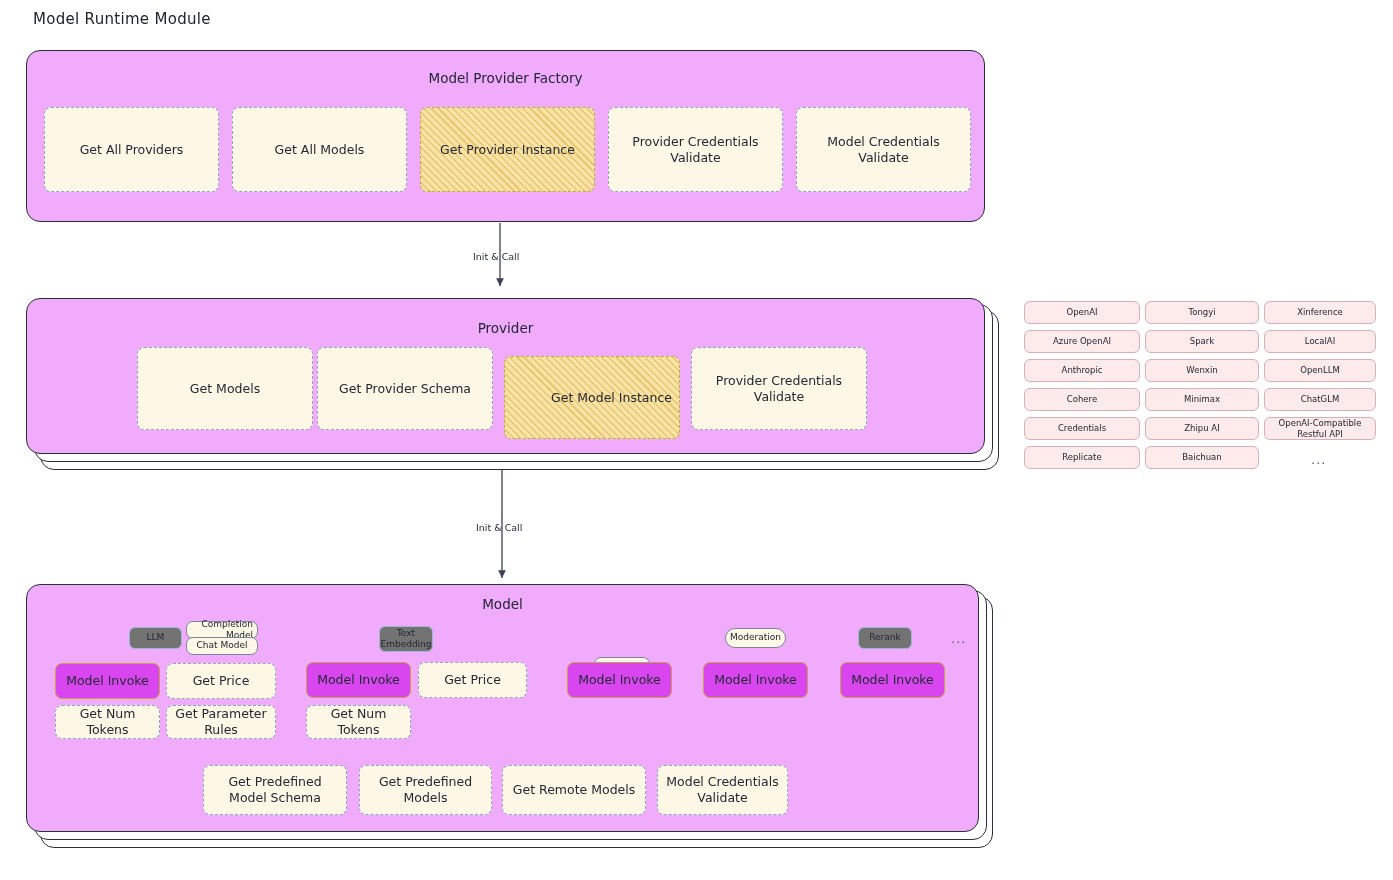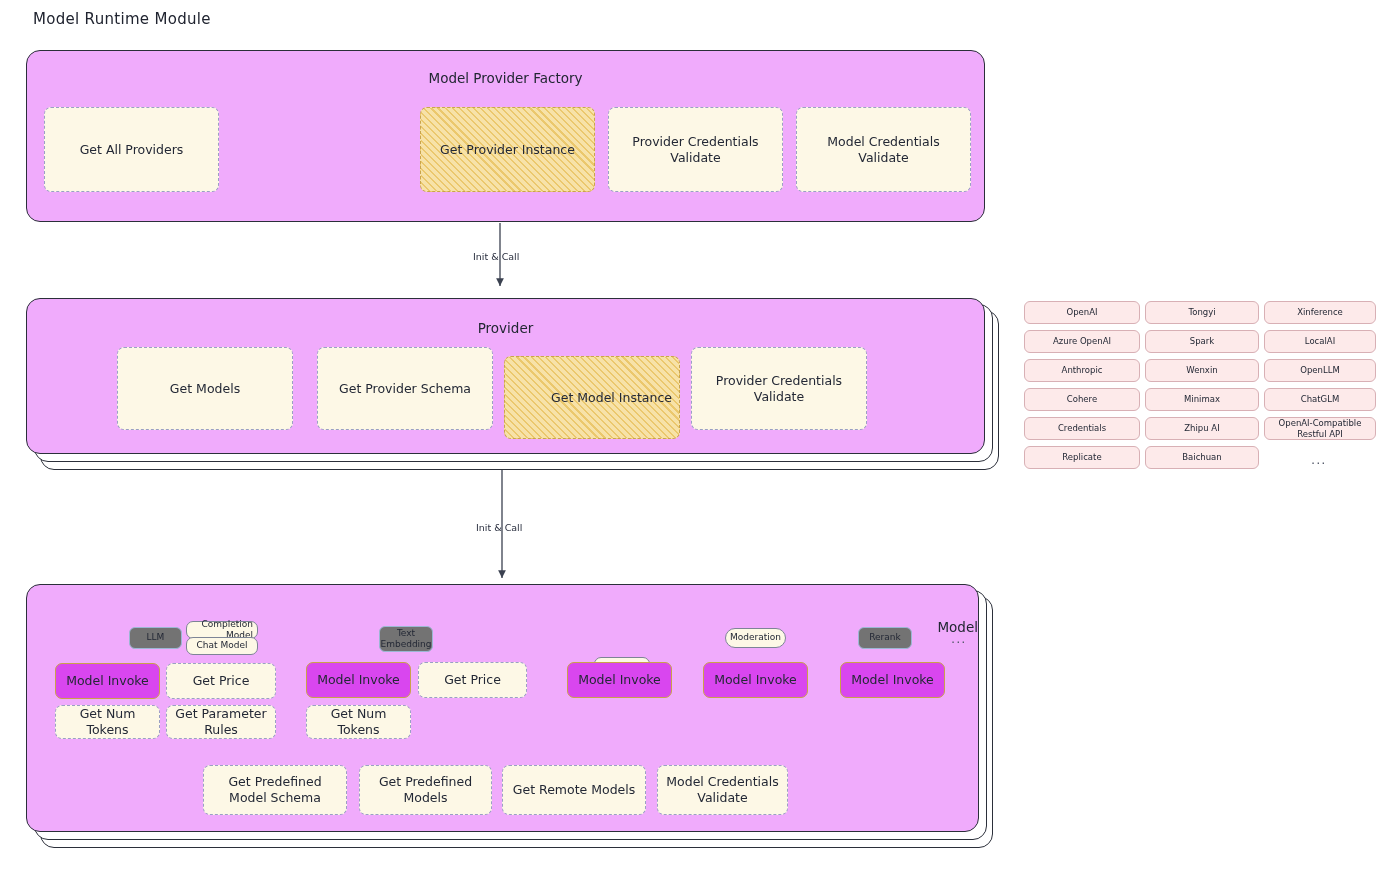--- a/index.html
+++ b/index.html
@@ -144,33 +144,34 @@
     <line x1="502" y1="470" x2="502" y2="578" stroke="#3b4150" stroke-width="1.3" marker-end="url(#arrowhead)"></line>
   </svg>
 
   <div class="page-title">Model Runtime Module</div>
 
   <div class="group-box" style="left:26px; top:50px; width:959px; height:172px;">
     <div class="group-title" style="top:19px;">Model Provider Factory</div>
   </div>
 
   <div class="node dashed" style="left:44px; top:107px; width:175px; height:85px;">Get All Providers</div>
+  <div class="node dashed" style="left:232px; top:107px; width:175px; height:85px;">Get All Models</div>
   <div class="node dashed-strong" style="left:420px; top:107px; width:175px; height:85px;">Get Provider Instance</div>
   <div class="node dashed" style="left:608px; top:107px; width:175px; height:85px;">Provider Credentials Validate</div>
   <div class="node dashed" style="left:796px; top:107px; width:175px; height:85px;">Model Credentials Validate</div>
 
   <div class="arrow-label" style="left:473px; top:251px;">Init &amp; Call</div>
 
   <div class="stack-layer" style="left:40px; top:310px; width:959px; height:160px;"></div>
   <div class="stack-layer" style="left:34px; top:304px; width:959px; height:158px;"></div>
   <div class="group-box" style="left:26px; top:298px; width:959px; height:156px;">
     <div class="group-title" style="top:21px;">Provider</div>
   </div>
 
-  <div class="node dashed" style="left:117px; top:347px; width:176px; height:83px;">Get Models</div>
+  <div class="node dashed" style="left:137px; top:347px; width:176px; height:83px;">Get Models</div>
   <div class="node dashed" style="left:317px; top:347px; width:176px; height:83px;">Get Provider Schema</div>
   <div class="node dashed-strong" style="left:504px; top:356px; width:176px; height:83px;padding-left:45px;">Get Model Instance</div>
   <div class="node dashed" style="left:691px; top:347px; width:176px; height:83px;">Provider Credentials Validate</div>
 
   <div class="node pink" style="left:1024px; top:301px; width:116px; height:23px;">OpenAI</div>
   <div class="node pink" style="left:1024px; top:330px; width:116px; height:23px;">Azure OpenAI</div>
   <div class="node pink" style="left:1024px; top:359px; width:116px; height:23px;">Anthropic</div>
   <div class="node pink" style="left:1024px; top:388px; width:116px; height:23px;">Cohere</div>
   <div class="node pink" style="left:1024px; top:417px; width:116px; height:23px;">Credentials</div>
   <div class="node pink" style="left:1024px; top:446px; width:116px; height:23px;">Replicate</div>
@@ -187,21 +188,21 @@
   <div class="node pink" style="left:1264px; top:359px; width:112px; height:23px;">OpenLLM</div>
   <div class="node pink" style="left:1264px; top:388px; width:112px; height:23px;">ChatGLM</div>
   <div class="node pink" style="left:1264px; top:417px; width:112px; height:23px;">OpenAI-Compatible Restful API</div>
   <div class="ellipsis" style="left:1311px; top:452px;">...</div>
 
   <div class="arrow-label" style="left:476px; top:522px;">Init &amp; Call</div>
 
   <div class="stack-layer" style="left:40px; top:596px; width:953px; height:252px;"></div>
   <div class="stack-layer" style="left:34px; top:590px; width:953px; height:250px;"></div>
   <div class="group-box" style="left:26px; top:584px; width:953px; height:248px;">
-    <div class="group-title" style="top:34px;text-align:right;">Model</div>
+    <div class="group-title" style="top:11px;">Model</div>
   </div>
 
   <div class="node blue" style="left:129px; top:627px; width:53px; height:22px;">LLM</div>
   <div class="node solid pill" style="left:186px; top:621px; width:72px; height:18px;">Completion Model</div>
   <div class="node solid pill" style="left:186px; top:637px; width:72px; height:18px;">Chat Model</div>
   <div class="node blue" style="left:379px; top:626px; width:54px; height:26px;">Text Embedding</div>
   <div class="node solid pill" style="left:594px; top:629px; width:56px; height:19px;margin-top:28px;">Speech2text</div>
   <div class="node solid pill" style="left:725px; top:628px; width:61px; height:20px;border-radius:10px;">Moderation</div>
   <div class="node blue" style="left:858px; top:627px; width:54px; height:22px;">Rerank</div>
   <div class="ellipsis" style="left:951px; top:631px;">...</div>

